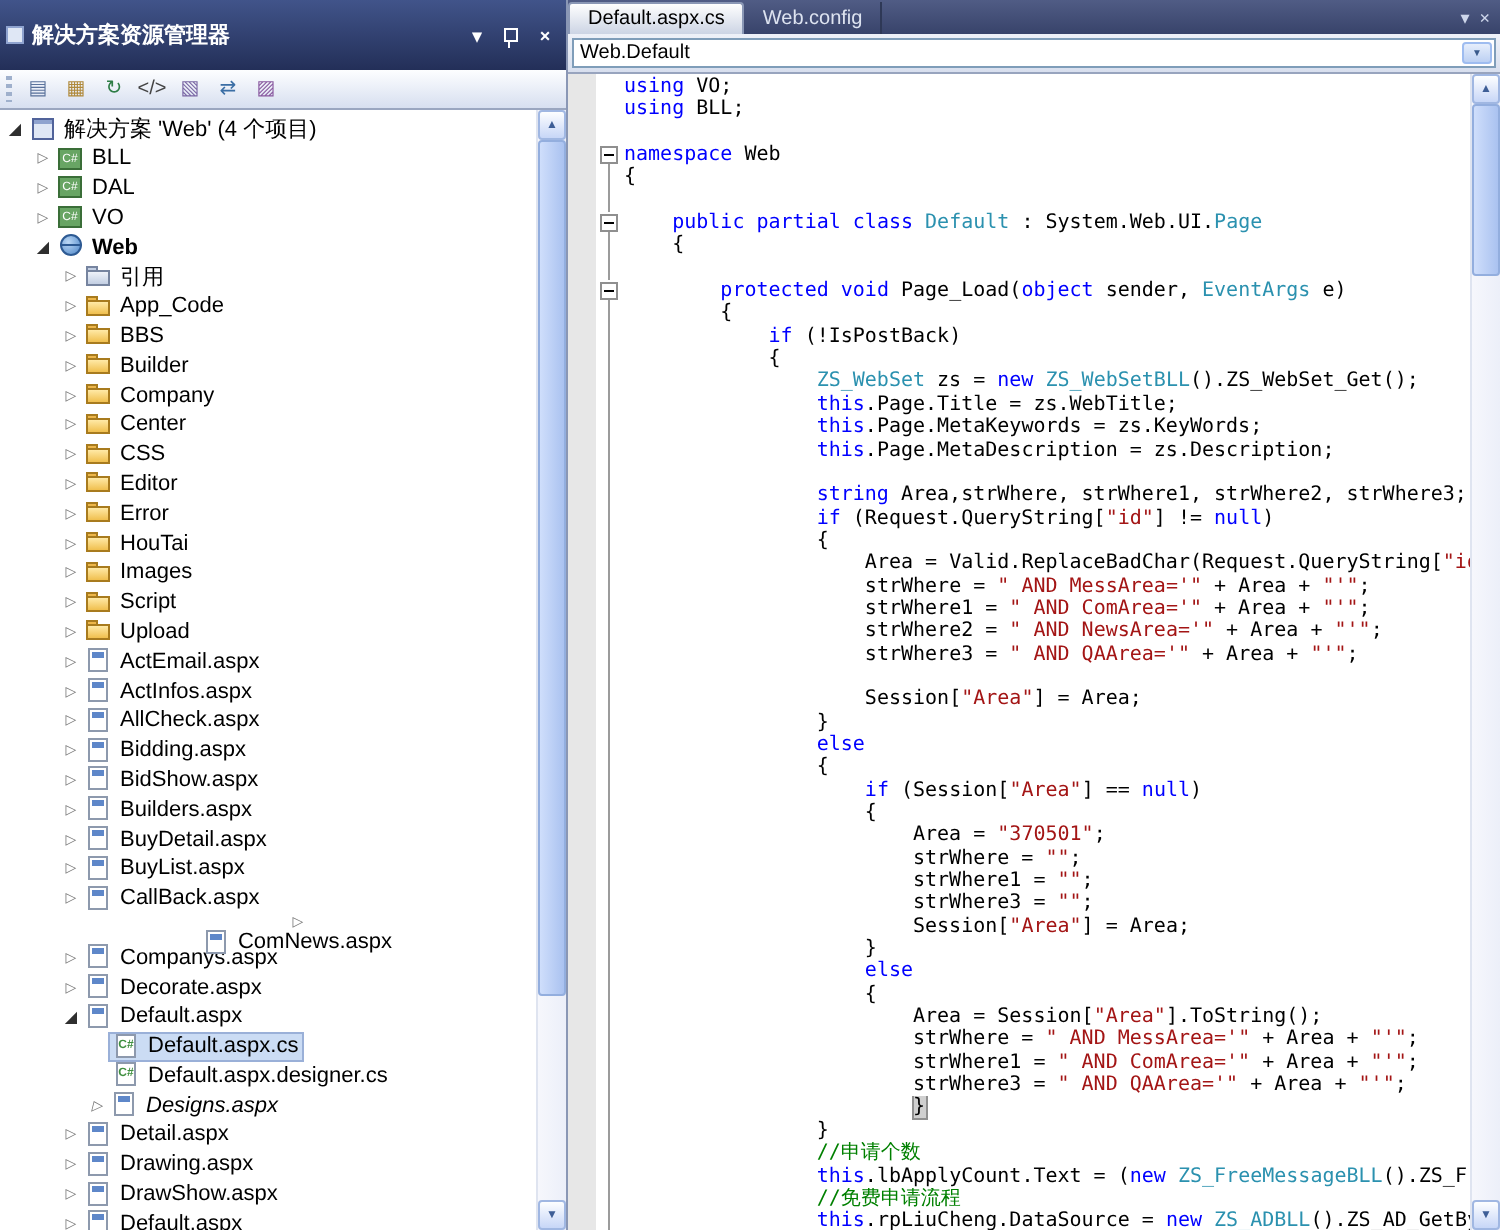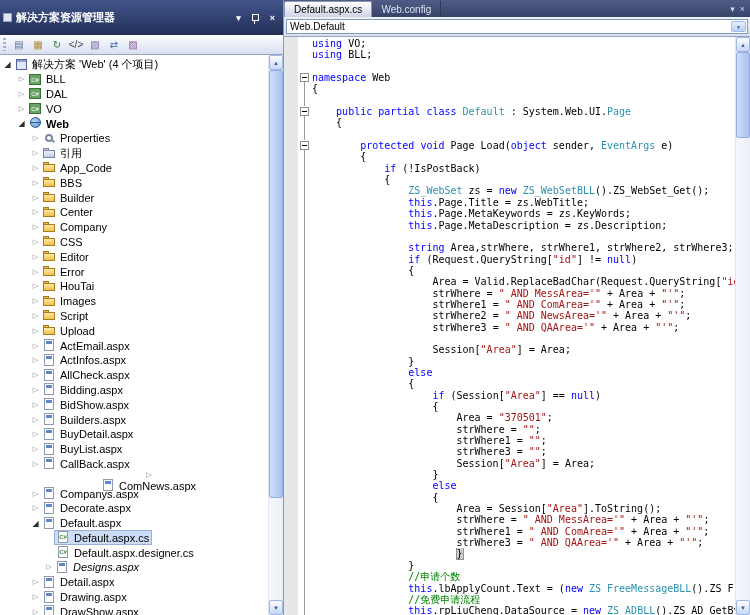--- a/index.html
+++ b/index.html
@@ -161,27 +161,20 @@
           <div class="trow bold" style="padding-left: 16px;">
             <span class="marker exp">◢</span>
             <span class="item-body">
               <span class="ico ico-webproject"></span>
               <span class="tlabel">Web</span>
             </span>
           </div>
           <div class="trow" style="padding-left: 30px;">
             <span class="marker">▷</span>
             <span class="item-body">
-              <span class="ico ico-properties"></span>
-              <span class="tlabel">Properties</span>
-            </span>
-          </div>
-          <div class="trow" style="padding-left: 30px;">
-            <span class="marker">▷</span>
-            <span class="item-body">
               <span class="ico ico-references"></span>
               <span class="tlabel">引用</span>
             </span>
           </div>
           <div class="trow" style="padding-left: 30px;">
             <span class="marker">▷</span>
             <span class="item-body">
               <span class="ico ico-folder"></span>
               <span class="tlabel">App_Code</span>
             </span>
@@ -197,28 +190,28 @@
             <span class="marker">▷</span>
             <span class="item-body">
               <span class="ico ico-folder"></span>
               <span class="tlabel">Builder</span>
             </span>
           </div>
           <div class="trow" style="padding-left: 30px;">
             <span class="marker">▷</span>
             <span class="item-body">
               <span class="ico ico-folder"></span>
+              <span class="tlabel">Company</span>
+            </span>
+          </div>
+          <div class="trow" style="padding-left: 30px;">
+            <span class="marker">▷</span>
+            <span class="item-body">
+              <span class="ico ico-folder"></span>
               <span class="tlabel">Center</span>
-            </span>
-          </div>
-          <div class="trow" style="padding-left: 30px;">
-            <span class="marker">▷</span>
-            <span class="item-body">
-              <span class="ico ico-folder"></span>
-              <span class="tlabel">Company</span>
             </span>
           </div>
           <div class="trow" style="padding-left: 30px;">
             <span class="marker">▷</span>
             <span class="item-body">
               <span class="ico ico-folder"></span>
               <span class="tlabel">CSS</span>
             </span>
           </div>
           <div class="trow" style="padding-left: 30px;">

